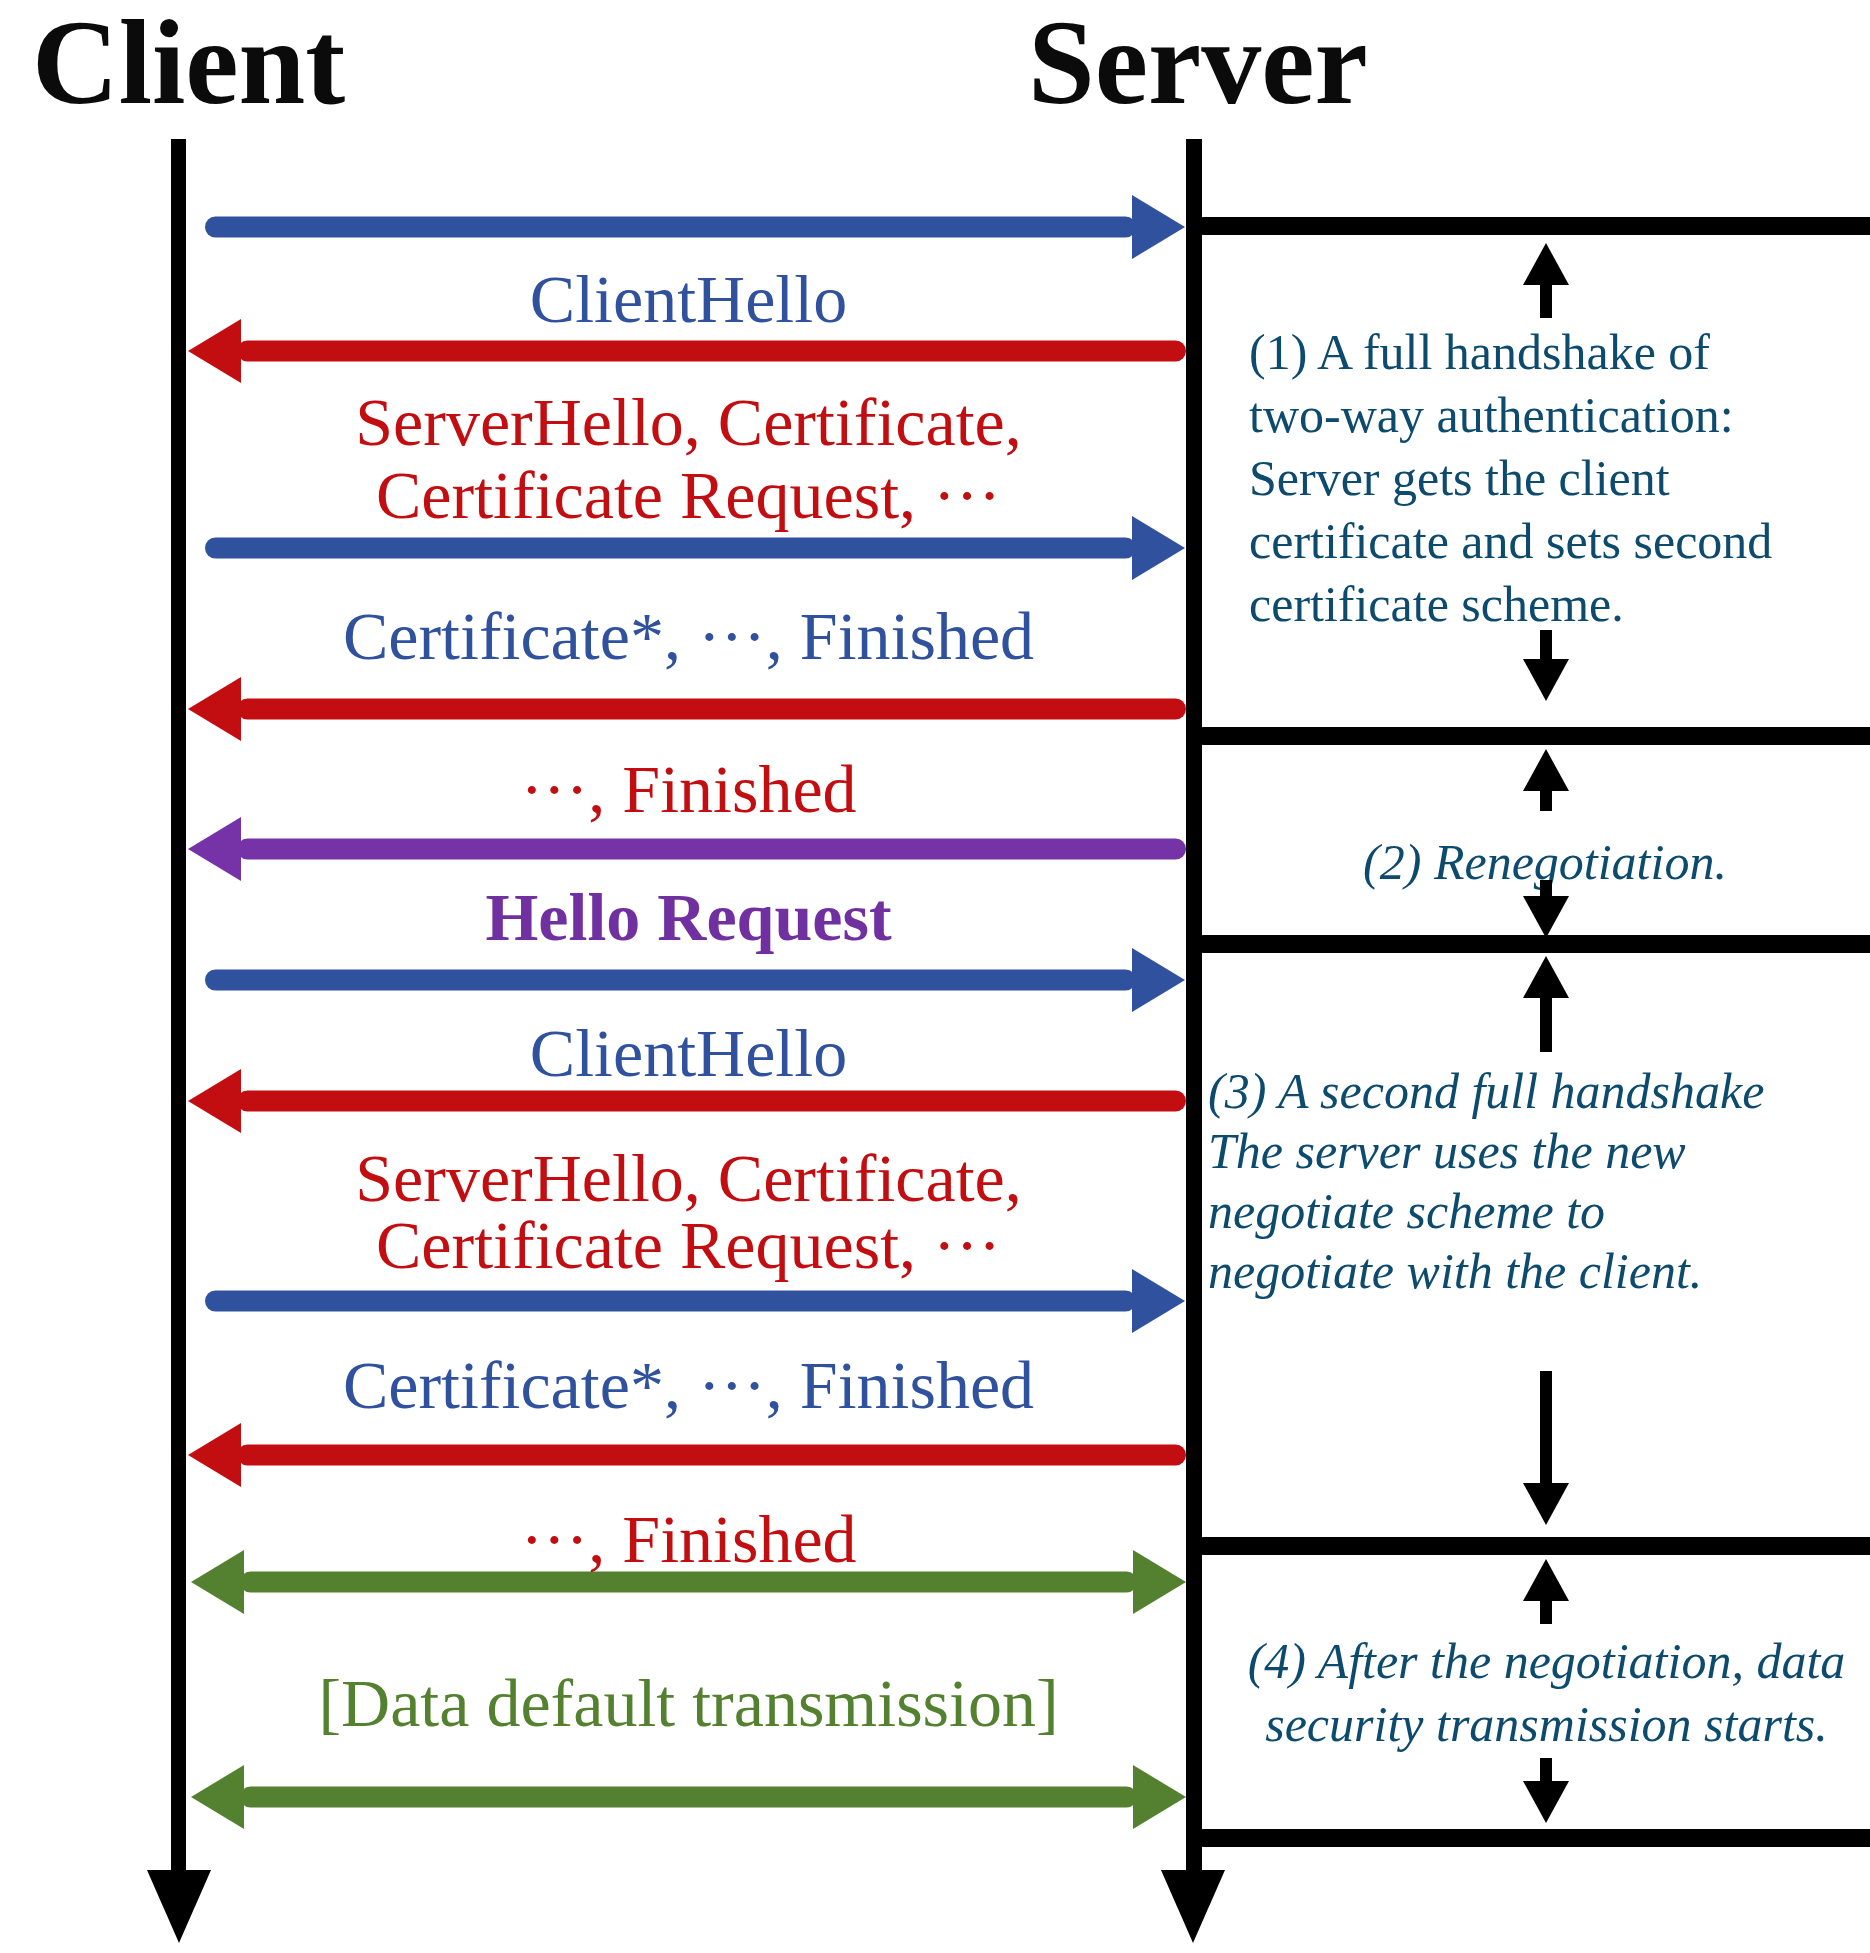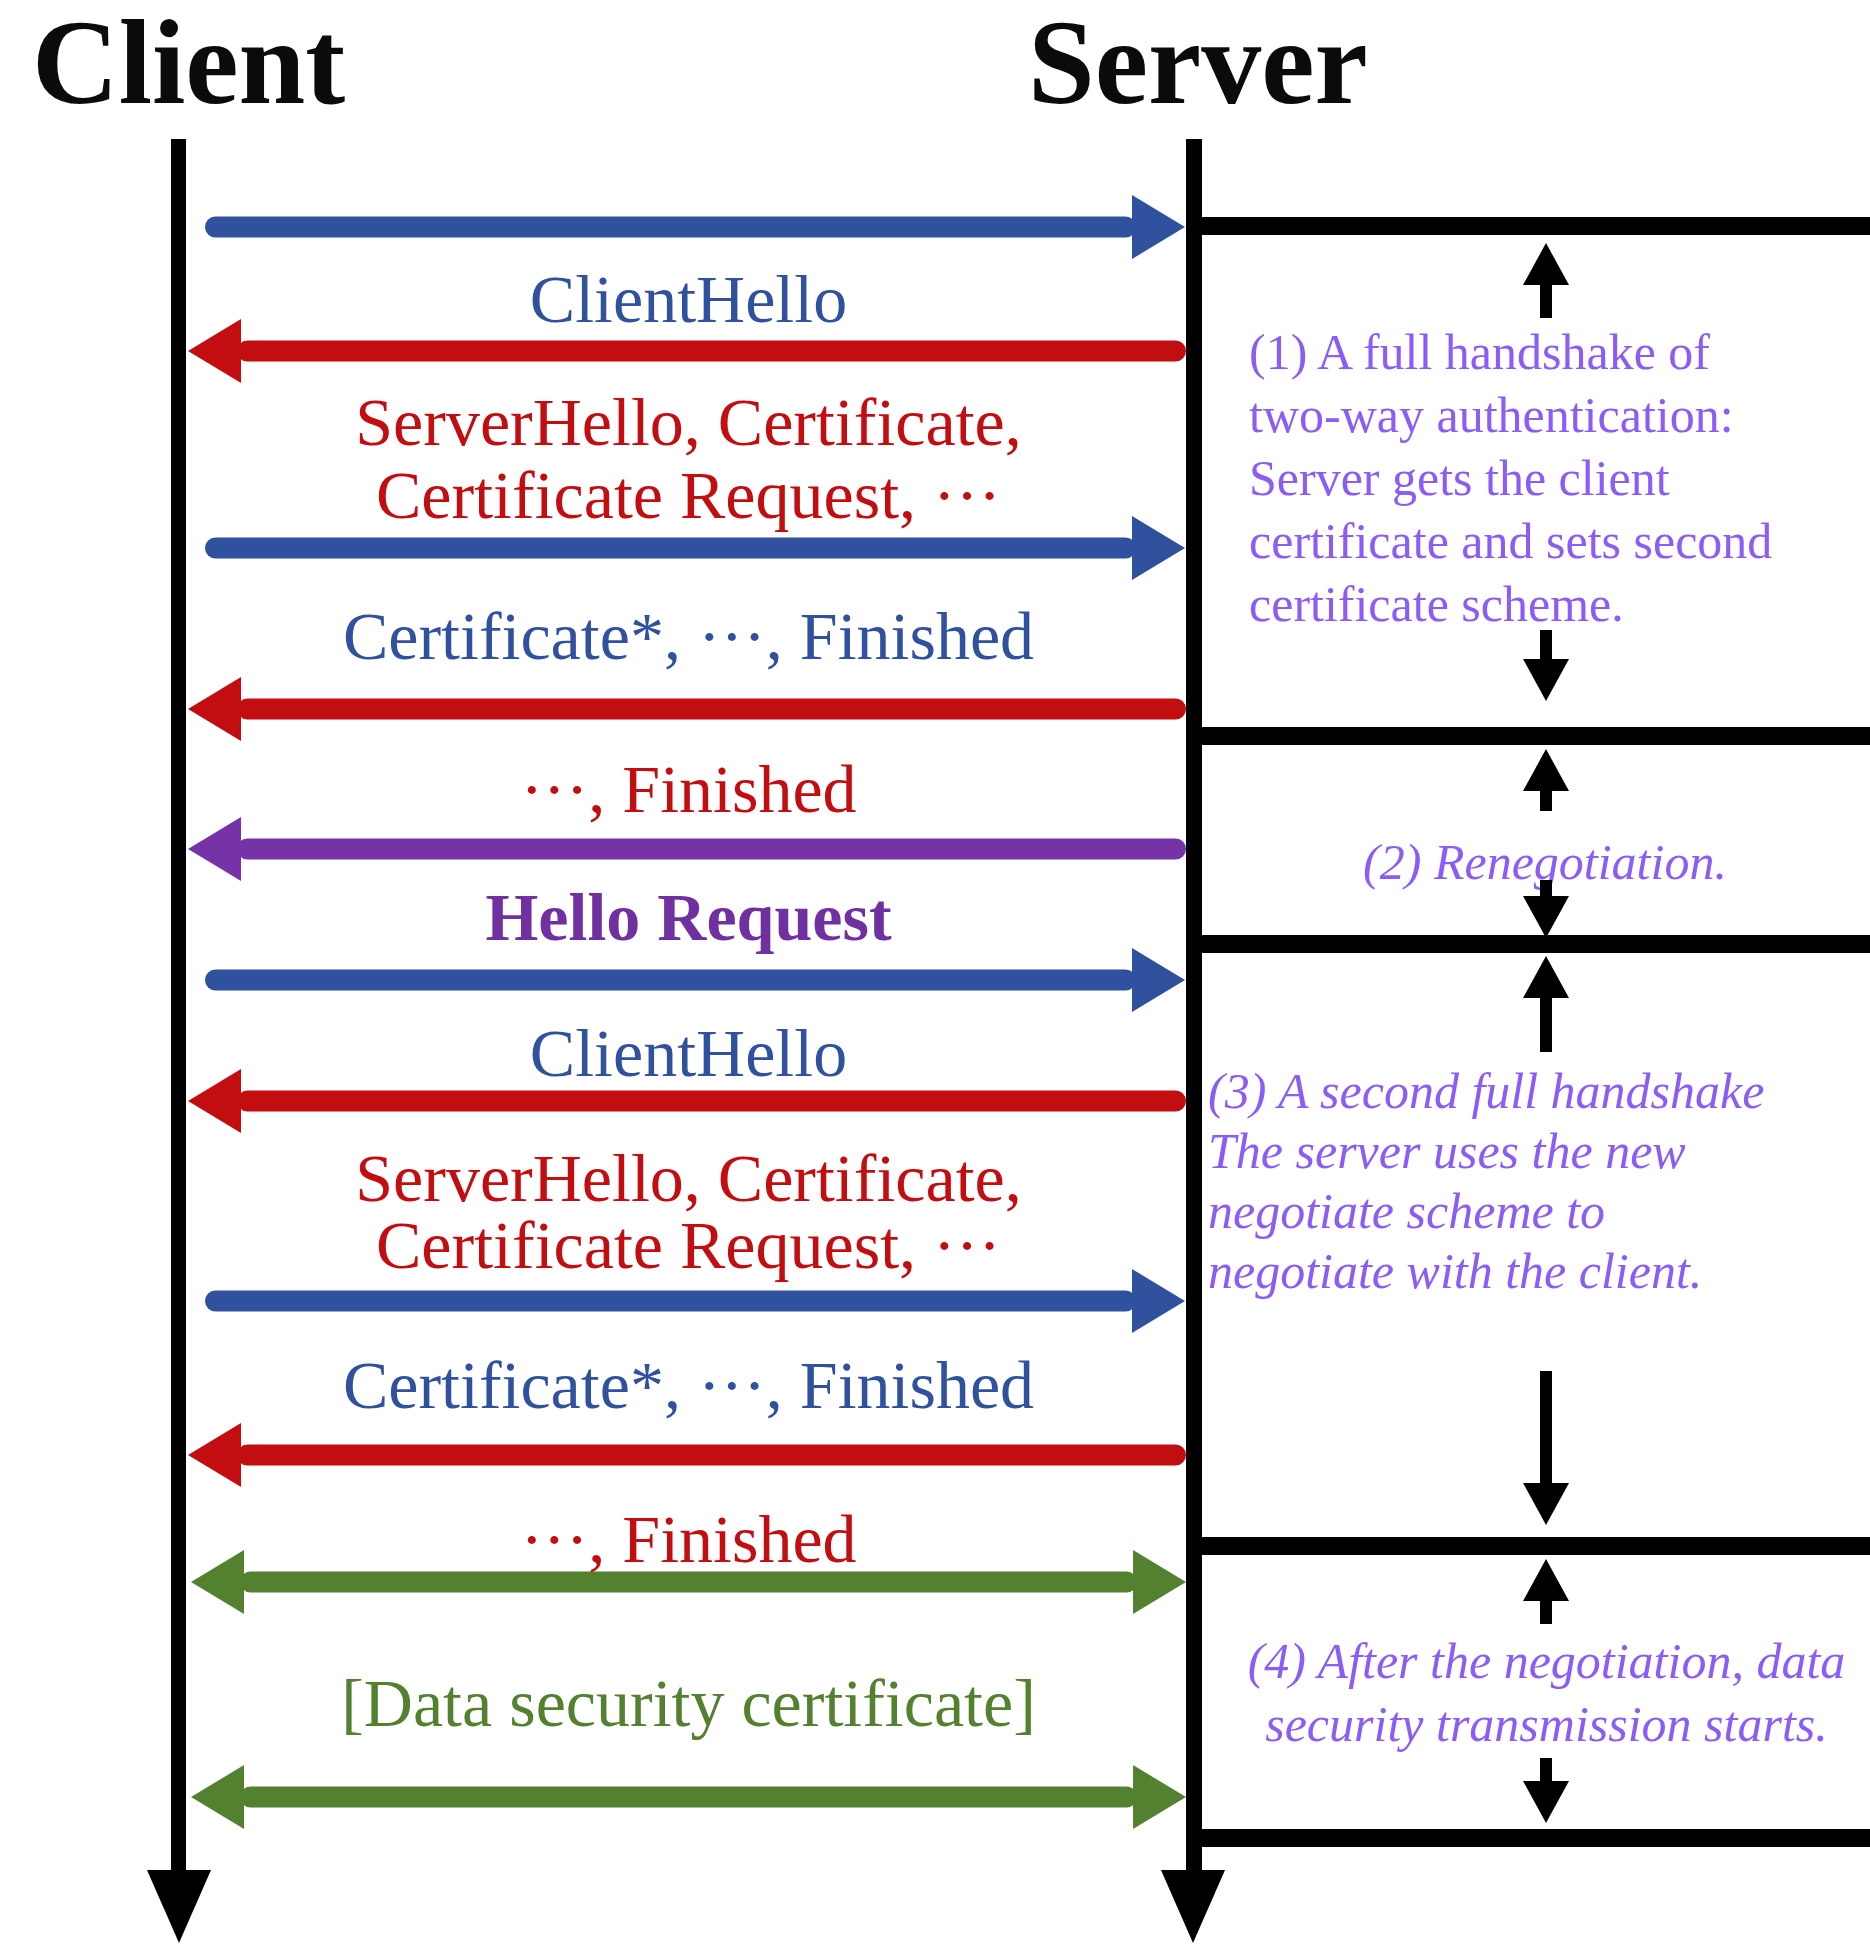--- a/index.html
+++ b/index.html
@@ -61,21 +61,21 @@
     position:absolute;left:50%;transform:translateX(-50%);
     width:0;height:0;
     border-left:23px solid transparent;border-right:23px solid transparent;
   }
   .v-up .vhead{top:0;border-bottom:42px solid #000;}
   .v-up .stem{top:36px;bottom:0;}
   .v-down .vhead{bottom:0;border-top:42px solid #000;}
   .v-down .stem{top:0;bottom:36px;}
   
   .note{
-    position:absolute;color:#8b5cf6;
+    position:absolute;color:#0c4a6e;
     font-size:50px;line-height:63px;white-space:nowrap;
   }
   .note.centered{text-align:center;font-style:italic;}
 </style>
 </head>
 <body>
 
 <div class="canvas">
 
   <div class="ptitle" style="left:0px;width:312px;">Client</div>
@@ -137,21 +137,21 @@
   <div class="msg-label" style="top:386px;color:#C20D11;">ServerHello, Certificate,</div>
   <div class="msg-label" style="top:459px;color:#C20D11;">Certificate Request, ···</div>
   <div class="msg-label" style="top:600px;color:#30519E;">Certificate*, ···, Finished</div>
   <div class="msg-label" style="top:753px;color:#C20D11;">···, Finished</div>
   <div class="msg-label bold" style="top:881px;color:#7030A0;">Hello Request</div>
   <div class="msg-label" style="top:1017px;color:#30519E;">ClientHello</div>
   <div class="msg-label" style="top:1142px;color:#C20D11;">ServerHello, Certificate,</div>
   <div class="msg-label" style="top:1209px;color:#C20D11;">Certificate Request, ···</div>
   <div class="msg-label" style="top:1349px;color:#30519E;">Certificate*, ···, Finished</div>
   <div class="msg-label" style="top:1503px;color:#C20D11;">···, Finished</div>
-  <div class="msg-label" style="top:1667px;color:#54812F;">[Data security certificate]</div>
+  <div class="msg-label" style="top:1667px;color:#54812F;">[Data default transmission]</div>
 
   <div class="divider" style="top:217px;"></div>
   <div class="divider" style="top:727px;"></div>
   <div class="divider" style="top:935px;"></div>
   <div class="divider" style="top:1537px;"></div>
   <div class="divider" style="top:1829px;"></div>
 
   <div class="v-arrow v-up" style="left:1491px;top:243px;height:75px;">
       <div class="vhead"></div>
       <div class="stem"></div>

